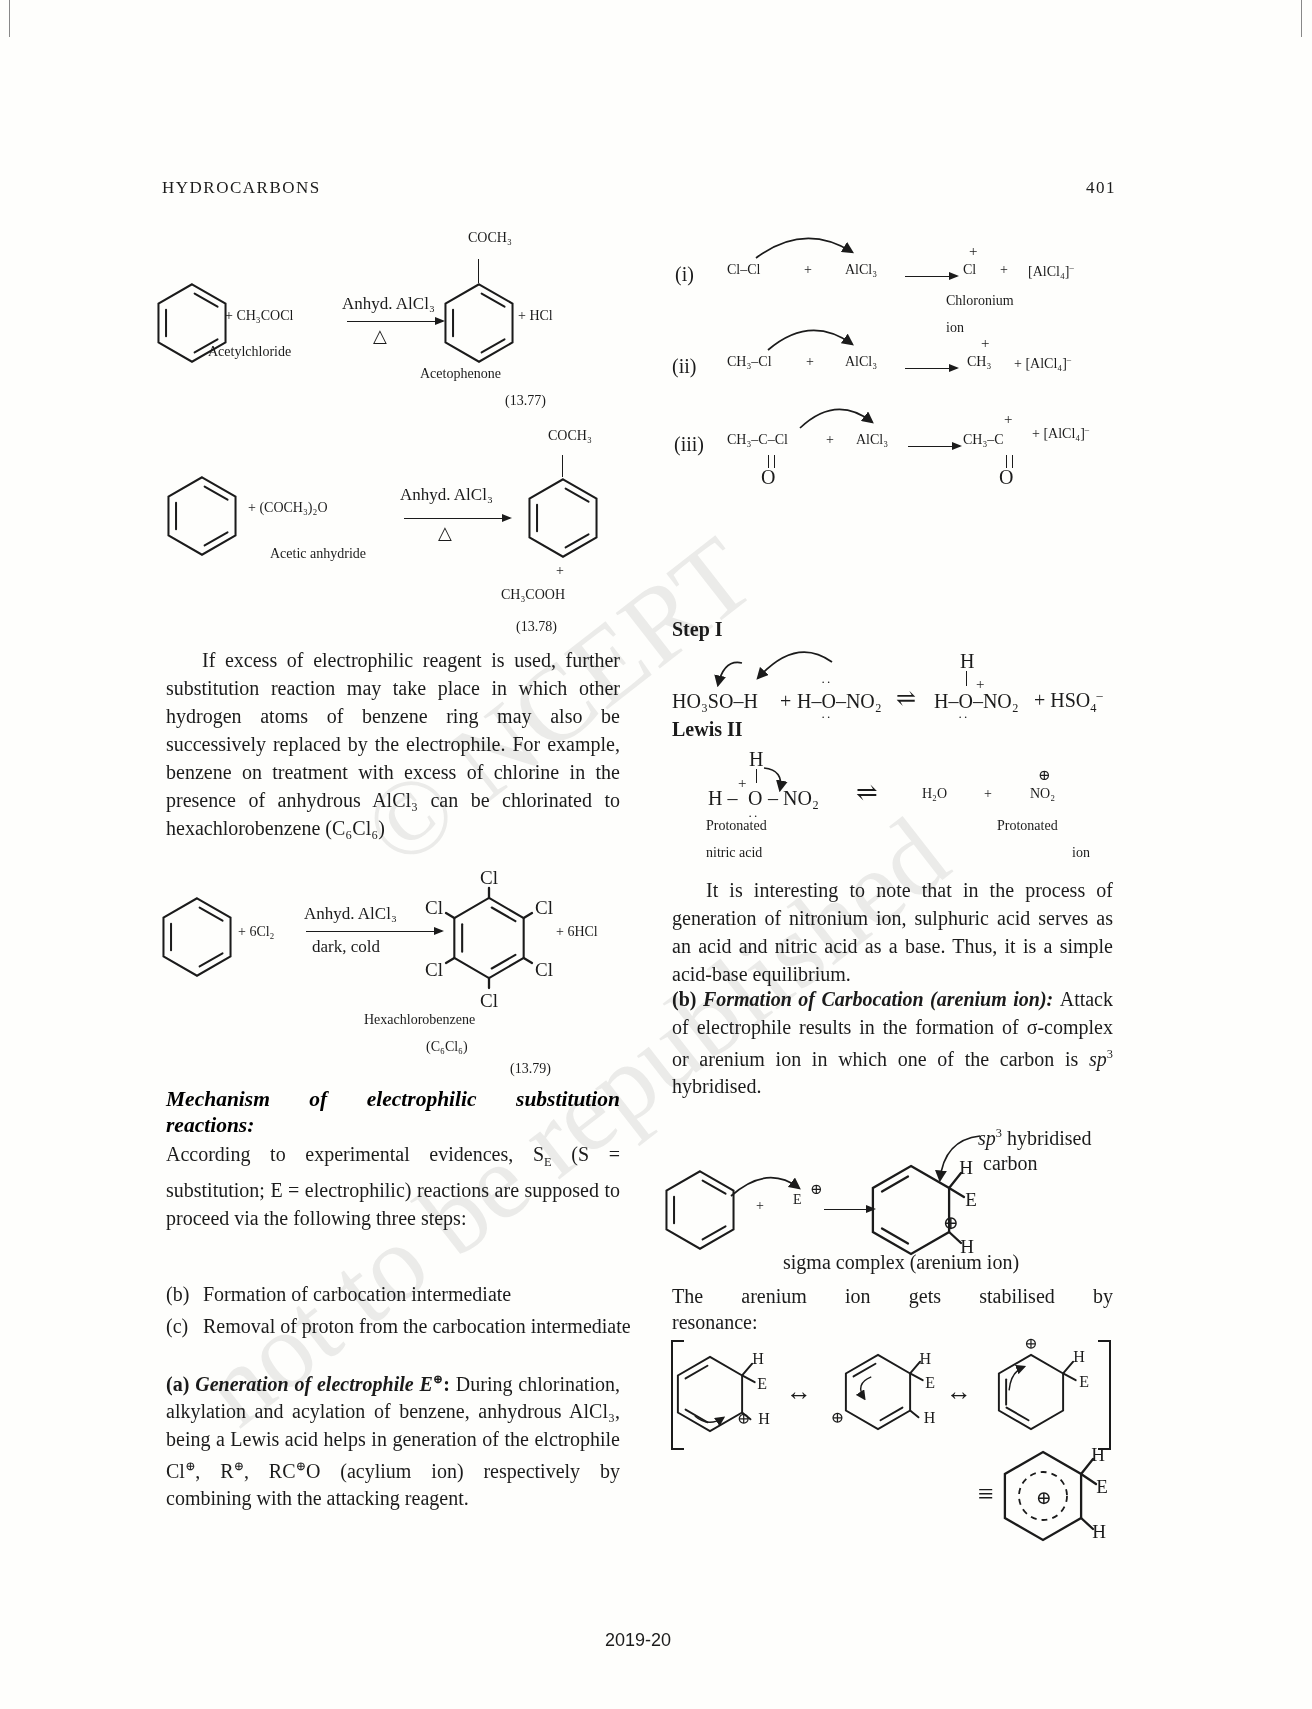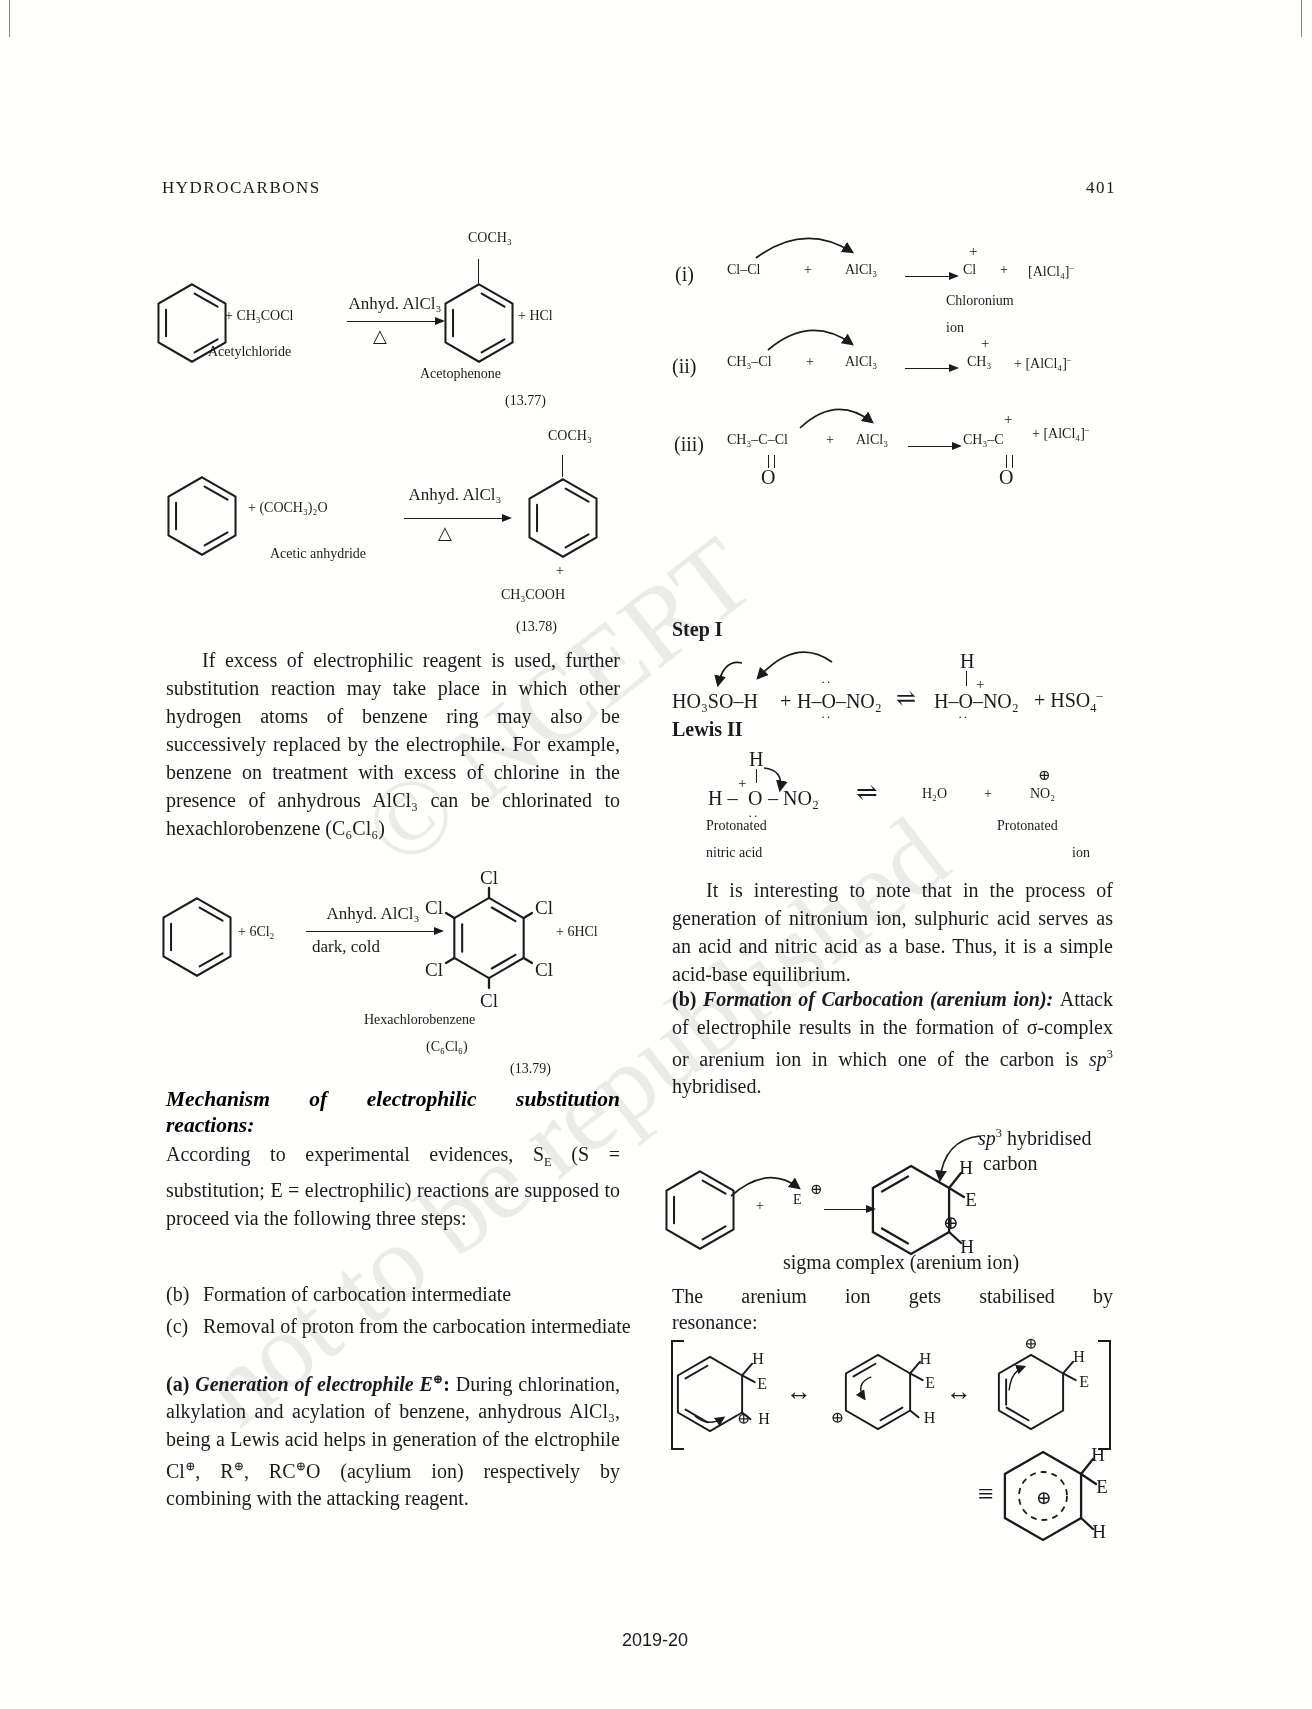--- a/index.html
+++ b/index.html
@@ -2,21 +2,21 @@
 <html><head>
 <meta charset="utf-8">
 <style>
   html,body{margin:0;padding:0;background:#e8e8e8}
   #page{position:relative;width:1312px;height:1709px;background:#fefefc;
         font-family:"Liberation Serif","DejaVu Serif","DejaVu Sans",serif;color:#1b1b1b;overflow:hidden}
   .t{position:absolute;white-space:nowrap;font-size:20px;line-height:1.15}
   .f17{font-size:17px}.f18{font-size:18px}.f21{font-size:14px}
   .f14{font-size:14px}.f24{font-size:24px}.f26{font-size:26px}.f28{font-size:28px}
   .b{font-weight:700}
-  .ctr{text-align:center}
+  .ctr{text-align:left}
   .para{position:absolute;text-align:justify;font-size:20px;line-height:28px}
   .jlast{text-align:justify;text-align-last:justify;-moz-text-align-last:justify}
   .blue{color:#000000;font-weight:700;font-style:italic;font-size:21.5px}
   .hdr{font-size:17px;letter-spacing:1.5px}
   .rarrow{position:absolute;height:0;border-top:1.9px solid #1b1b1b}
   .rarrow:after{content:"";position:absolute;right:-2px;top:-5px;width:0;height:0;
         border-left:10px solid #1b1b1b;border-top:4px solid transparent;border-bottom:4px solid transparent}
   .vline{position:absolute;width:0;border-left:1.9px solid #1b1b1b}
   .dbond{position:absolute;width:4.5px;height:13px;border-left:1.8px solid #1b1b1b;border-right:1.8px solid #1b1b1b}
   .asvg{position:absolute;overflow:visible}

